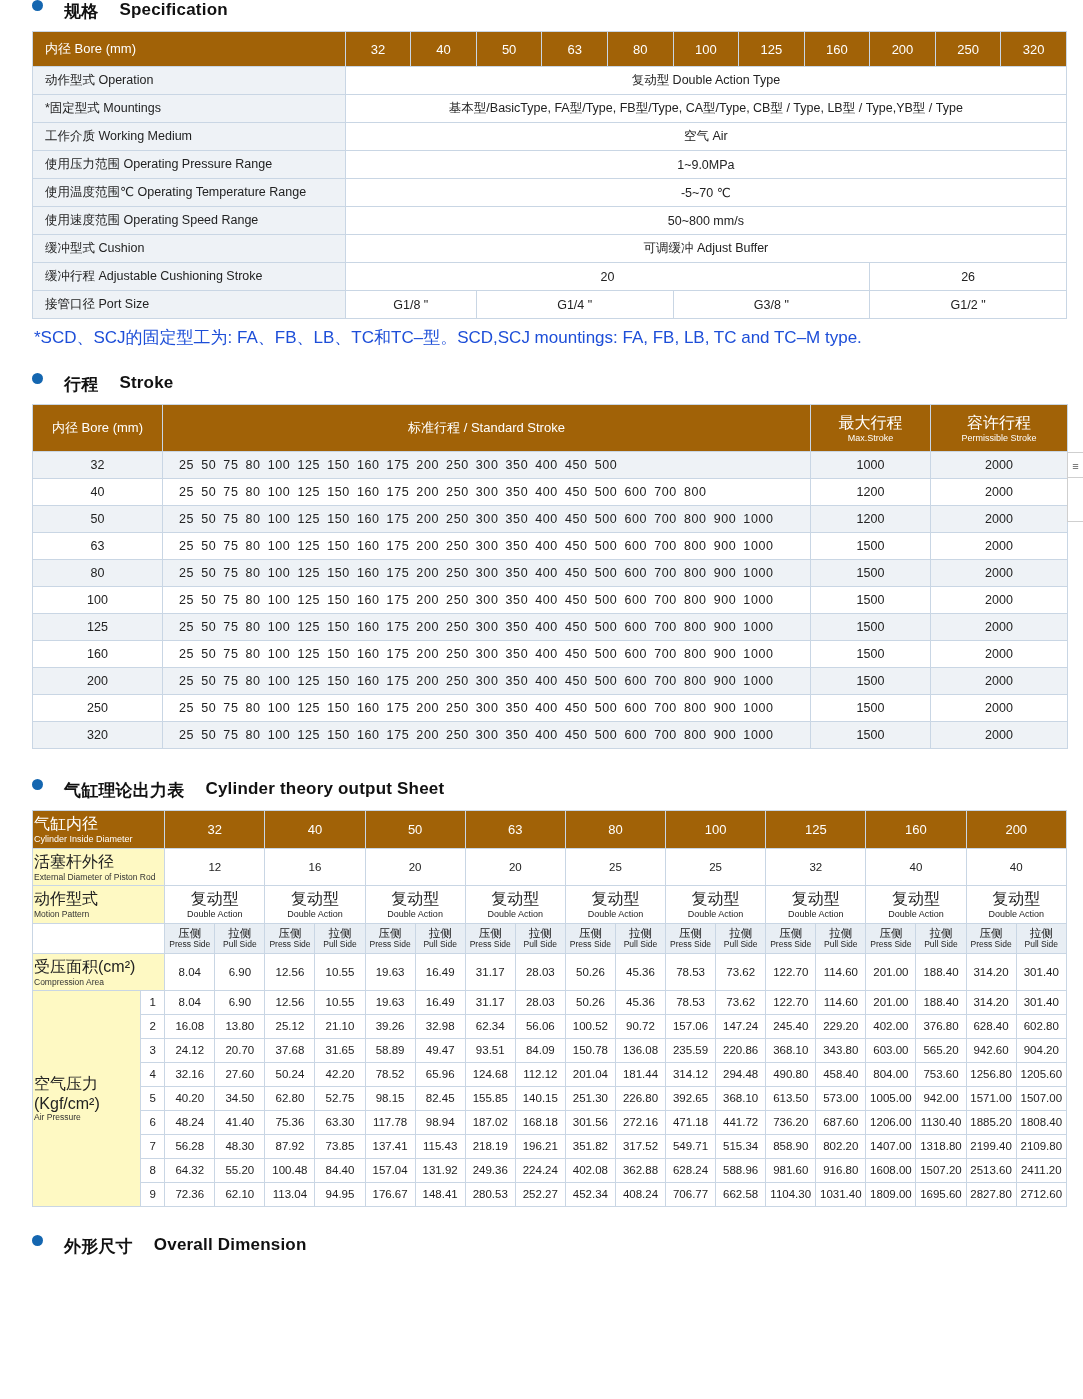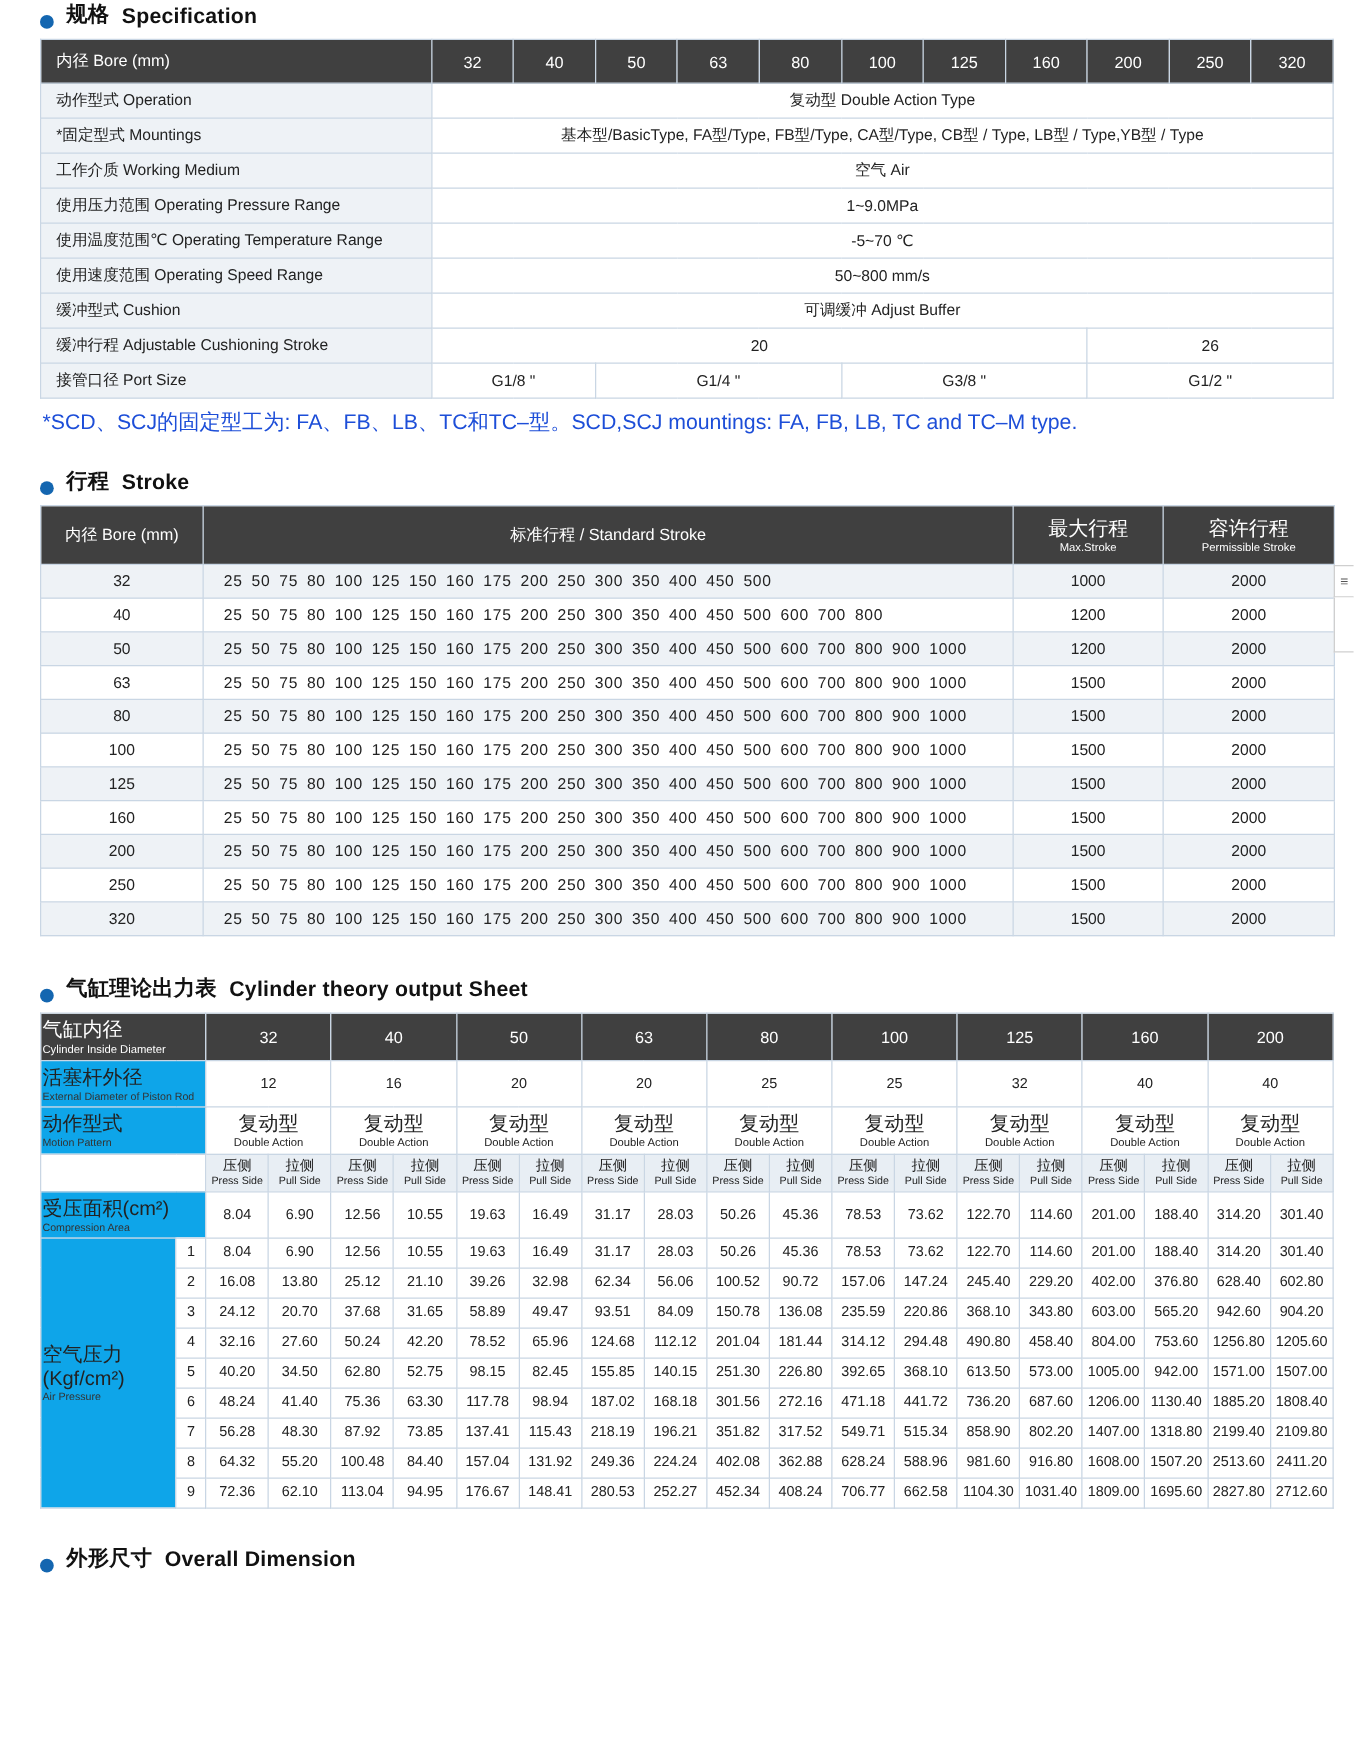--- a/index.html
+++ b/index.html
@@ -10,22 +10,22 @@
     color: #1a1a1a;
   }
   .page {
     position: relative;
     width: 1083px;
     min-height: 1399px;
     padding: 0 16px;
   }
   .section-title {
     display: flex;
-    align-items: flex-end;
-    gap: 10px;
+    align-items: flex-start;
+    gap: 21px;
     font-size: 17px;
     font-weight: 600;
     color: #111;
     margin: 0 0 8px 16px;
     letter-spacing: 0.2px;
   }
   .section-title .bullet {
     width: 11px; height: 11px;
     border-radius: 50%;
     background: #1466b0;
@@ -41,21 +41,21 @@
   td, th {
     border: 1px solid #c9d6e4;
     font-size: 12.5px;
     font-weight: normal;
     text-align: center;
     padding: 4px 3px;
     background: #ffffff;
     color: #222;
   }
   .hdr {
-    background: #404040;
+    background: #a16207;
     color: #ffffff;
     font-size: 13px;
     padding: 8px 4px;
   }
   .hdr-left {
     text-align: left;
     padding-left: 12px;
   }
   .lbl {
     background: #eef2f6;
@@ -88,21 +88,21 @@
   .out-table .hdr { font-size: 13px; }
   .sub2 {
     font-size: 9px;
     display: block;
     line-height: 1.05;
   }
   .cn { font-size: 16px; }
   .cell-lbl-left {
     text-align: left;
     padding-left: 6px;
-    background: #0ea5e9;
+    background: #fef9c3;
   }
   .small-en {
     font-size: 8.5px;
     color: #333;
     display: block;
     line-height: 1.1;
   }
   .mini-hdr {
     background: #e8eef4;
     font-size: 10px;

